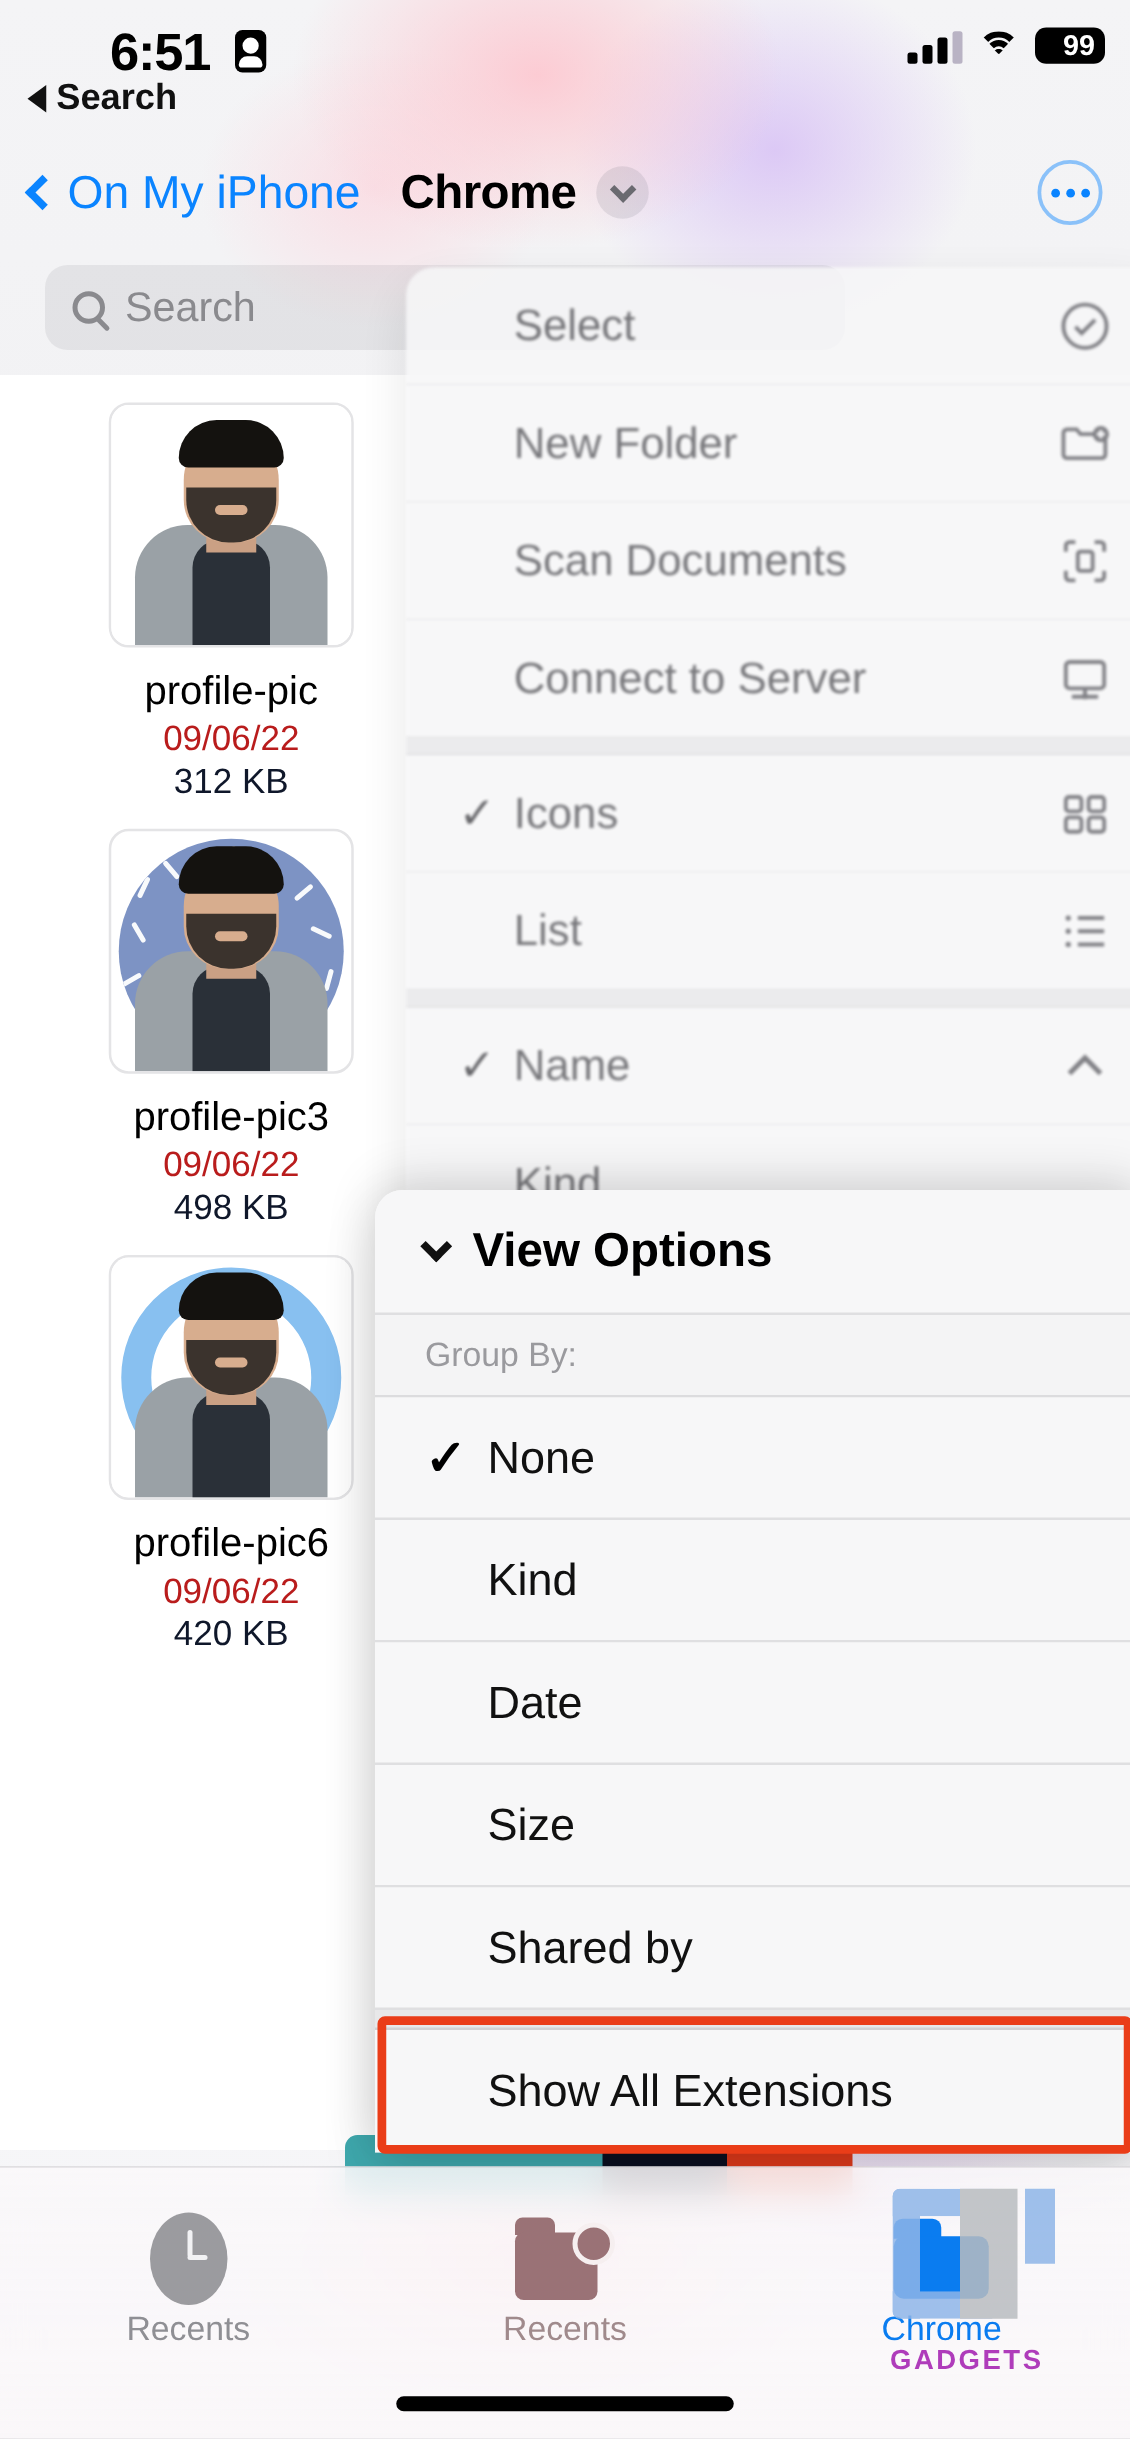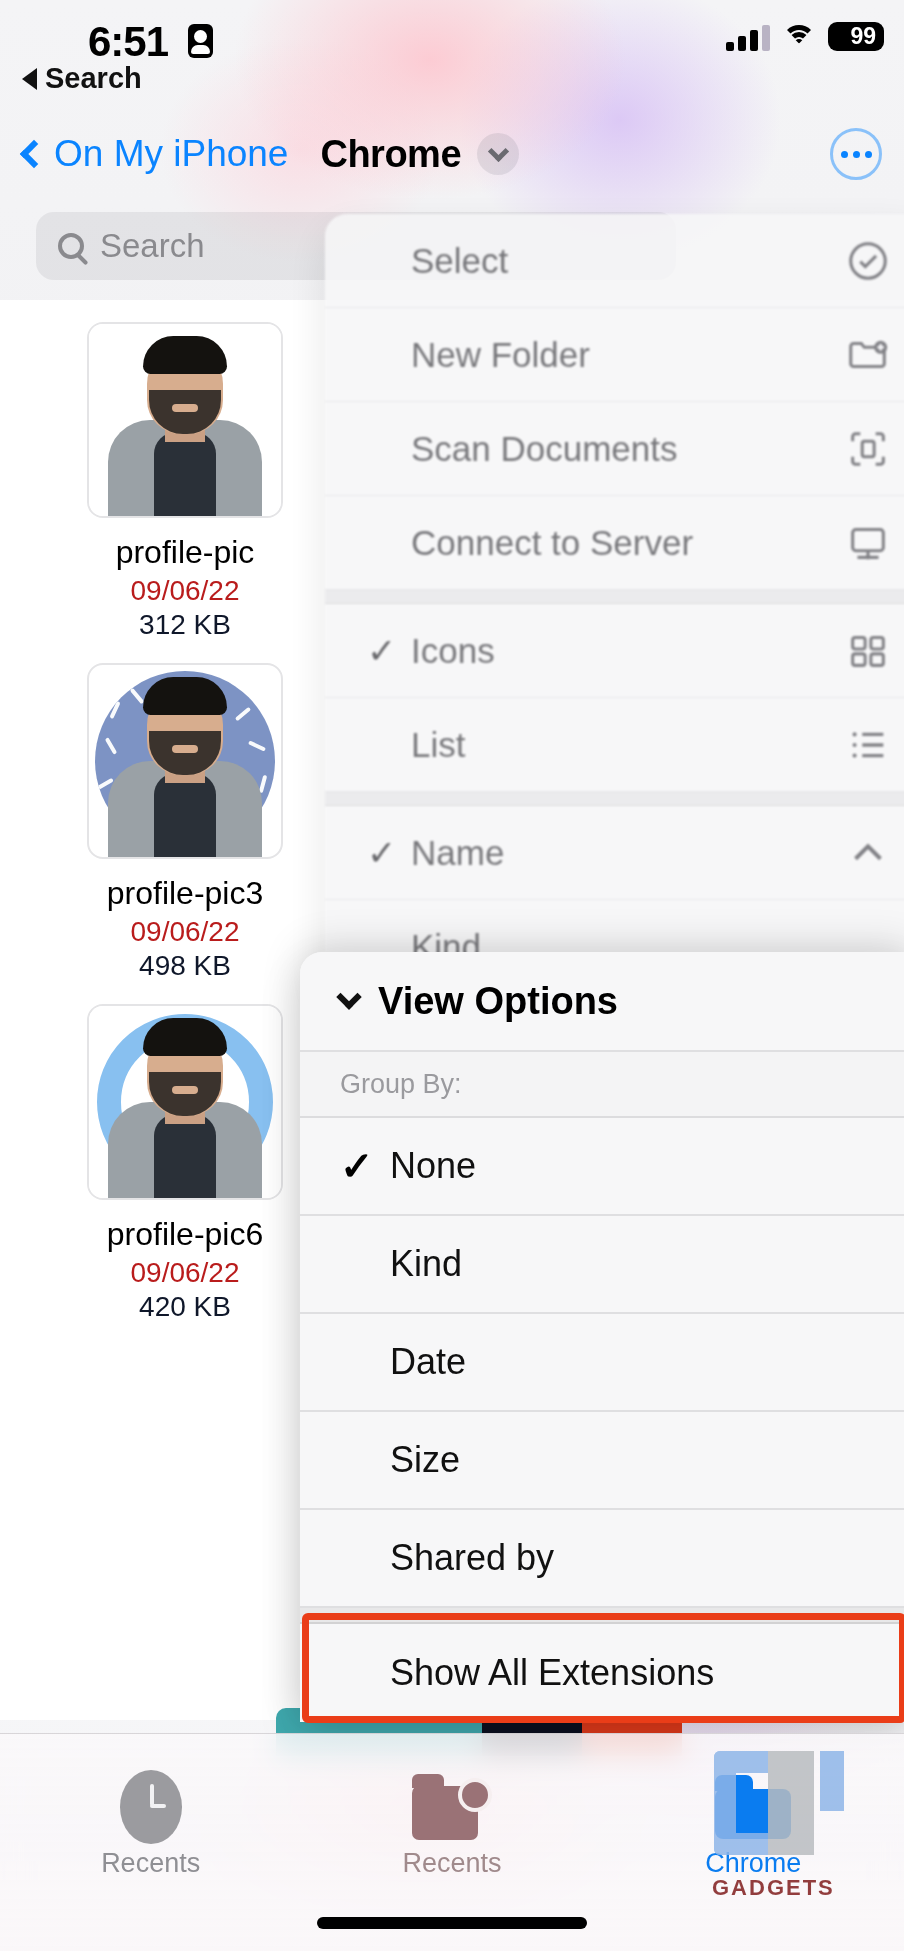--- a/index.html
+++ b/index.html
@@ -350,21 +350,21 @@
   .wm .g2 {
     position: absolute; left: 60px; top: 10px; width: 46px; height: 104px;
     background: #b9bcc0;
   }
   .wm .g3 {
     position: absolute; left: 112px; top: 10px; width: 24px; height: 60px;
     background: #8fb6e8;
   }
   .wm .gtxt {
     position: absolute; left: 4px; bottom: 10px;
-    font-size: 22px; font-weight: bold; letter-spacing: 2px; color: #7f1d1d;
+    font-size: 22px; font-weight: bold; letter-spacing: 2px; color: #a21caf;
   }
 
   
   .strip-a {
     position: absolute; left: 276px; bottom: 195px; width: 240px; height: 48px;
     background: #3fa9ae; border-radius: 10px 10px 0 0; z-index: 3;
   }
   .strip-b {
     position: absolute; right: 222px; bottom: 195px; width: 200px; height: 48px;
     background: linear-gradient(90deg,#0b1020 0 50%, #e03a1b 50% 100%);

